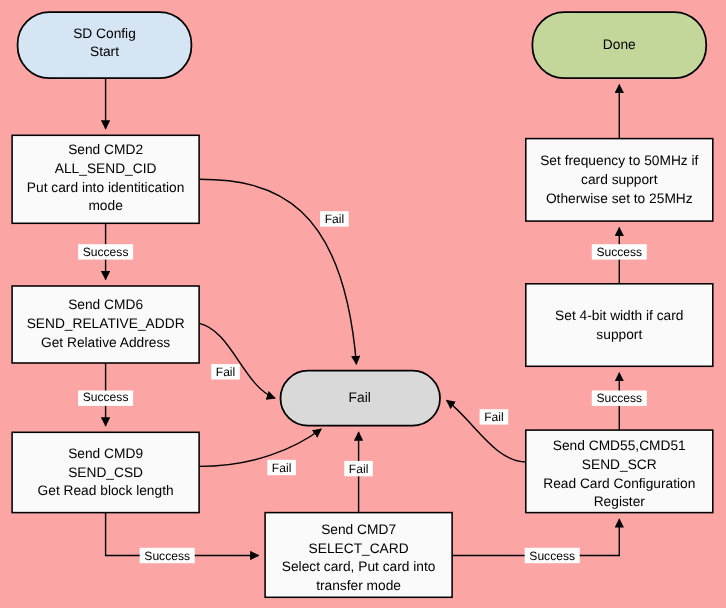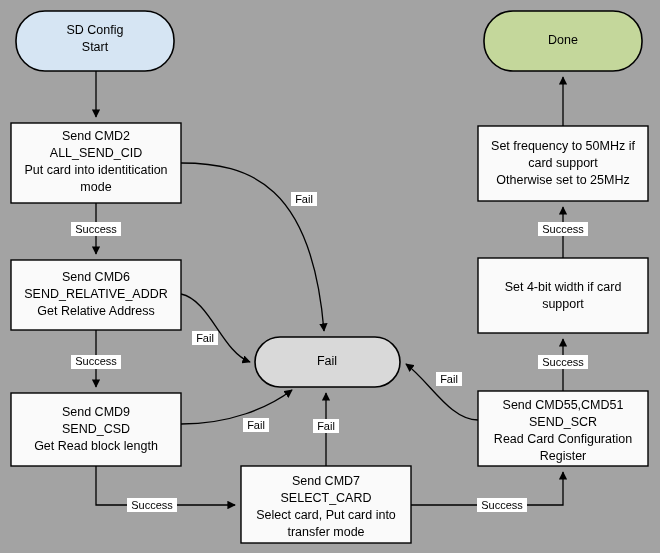--- a/index.html
+++ b/index.html
@@ -4,21 +4,21 @@
 <style>
   html, body {
     margin: 0;
     padding: 0;
     background: #ffffff;
   }
   #diagram-root {
     position: relative;
     width: 660px;
     height: 553px;
-    background: #a3a3a3;
+    background: #fca5a5;
     font-family: "Liberation Sans", sans-serif;
     overflow: hidden;
   }
   svg#flow {
     position: absolute;
     top: 0;
     left: 0;
     width: 660px;
     height: 553px;
   }

